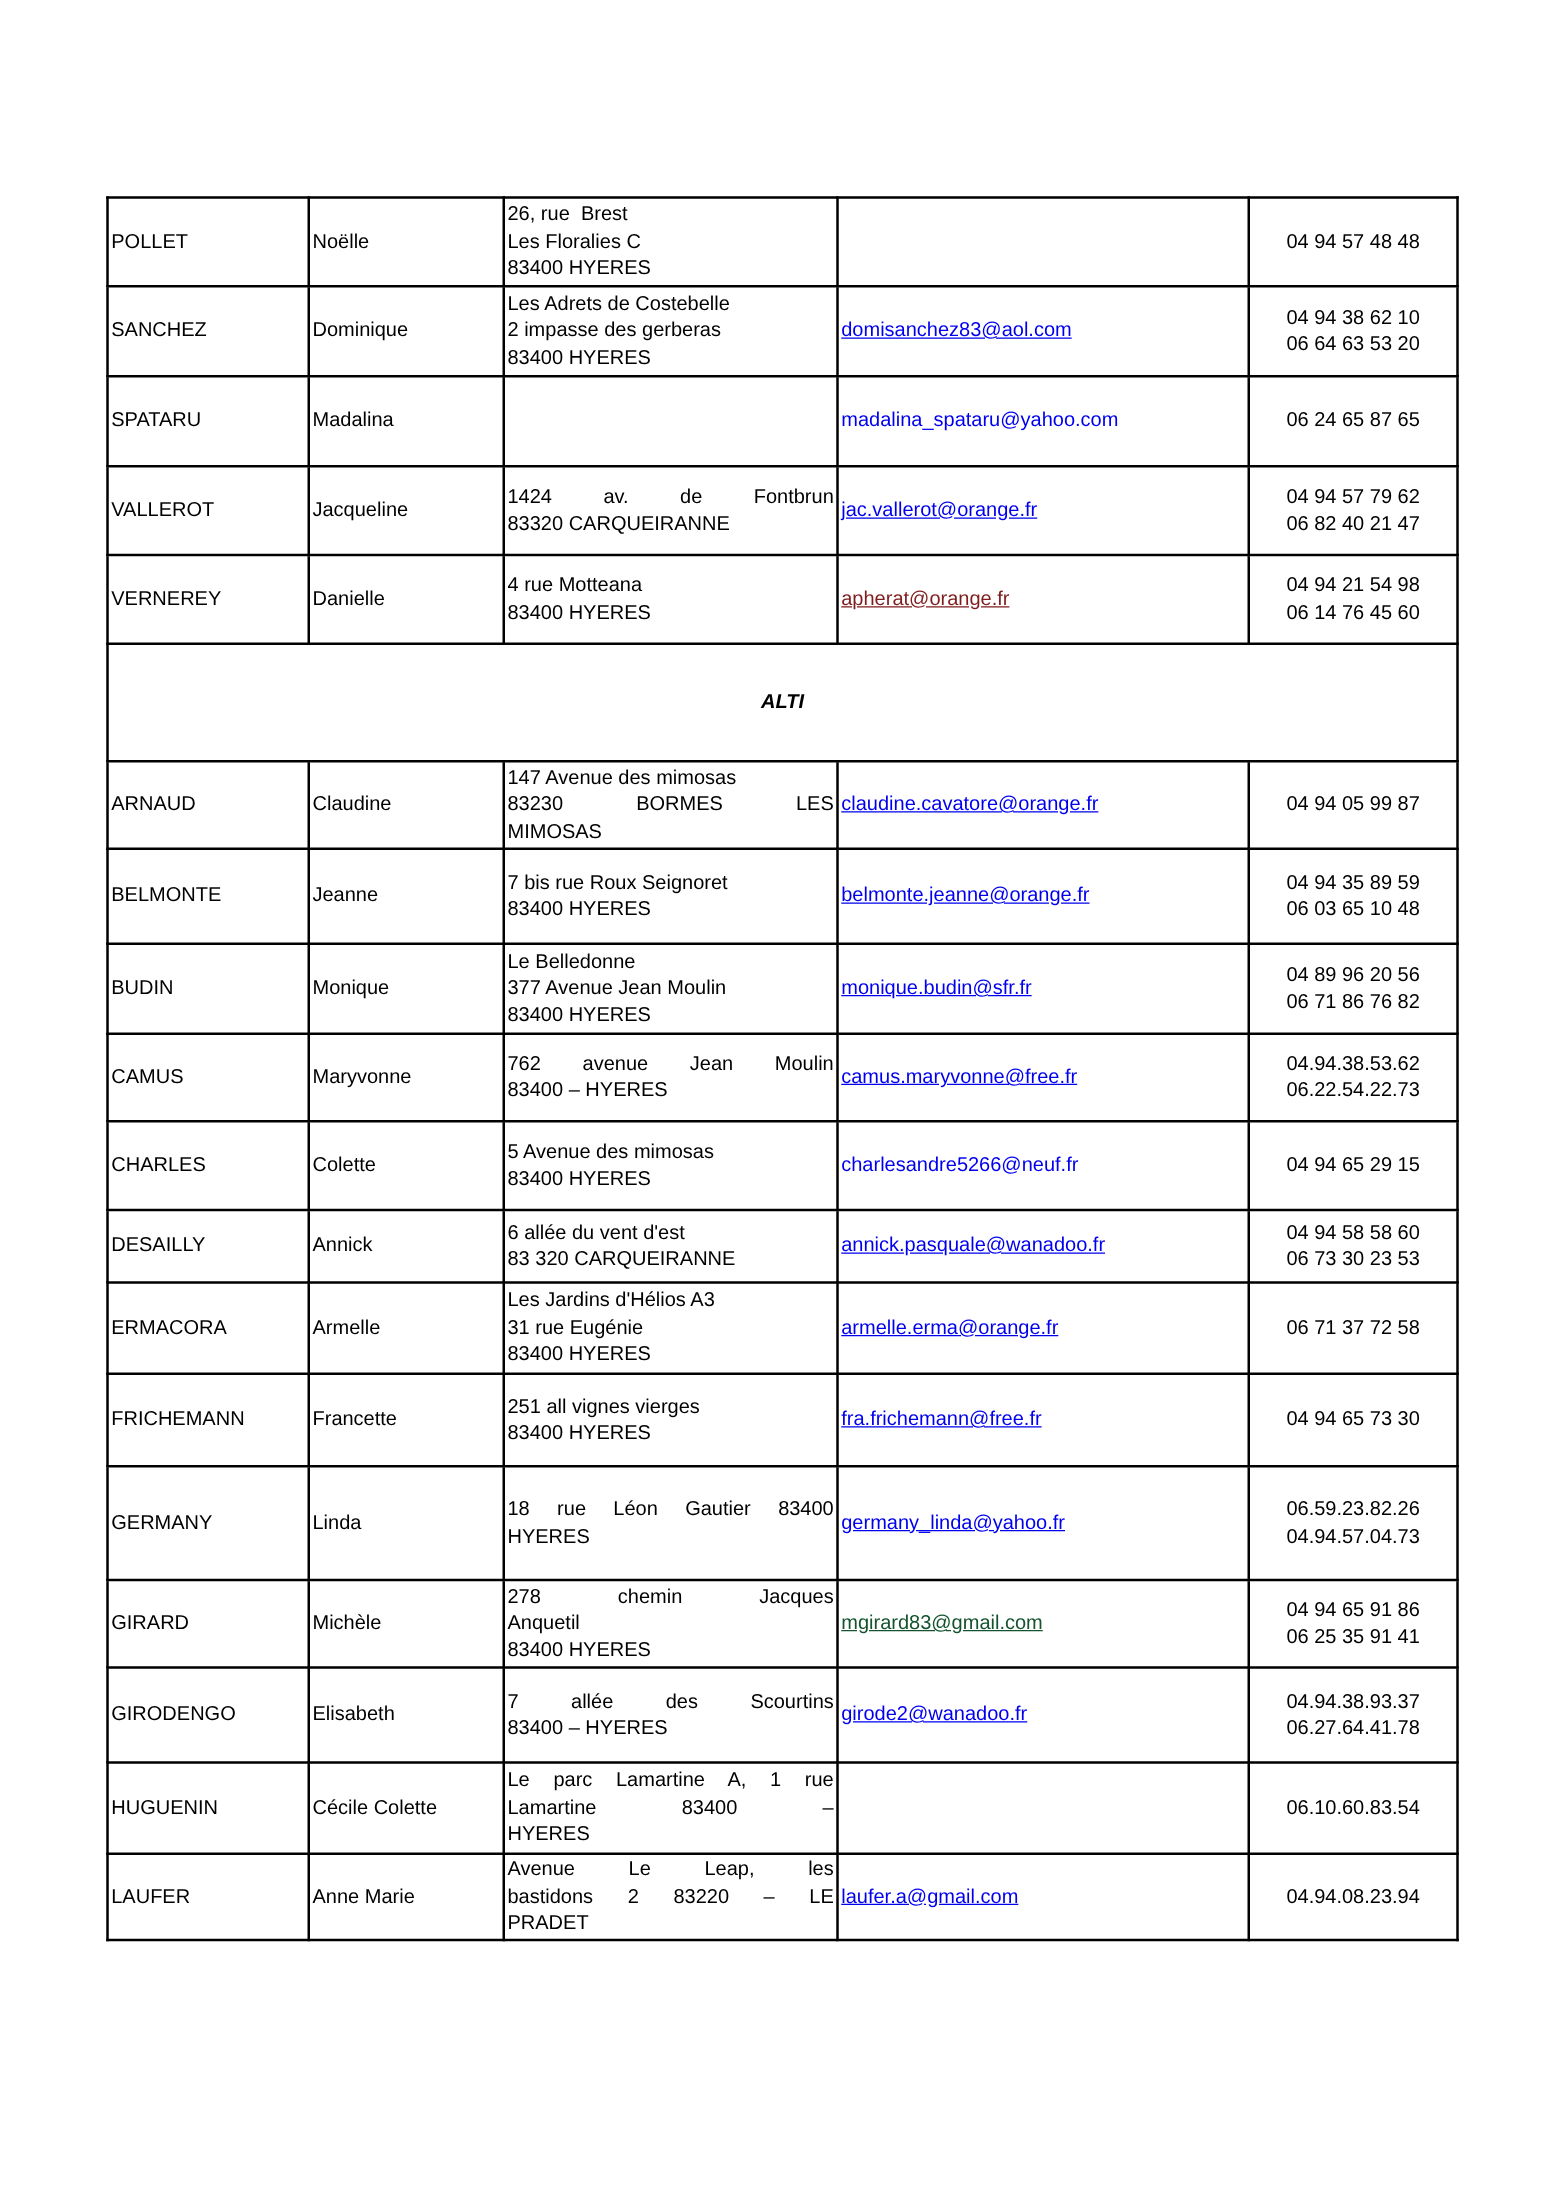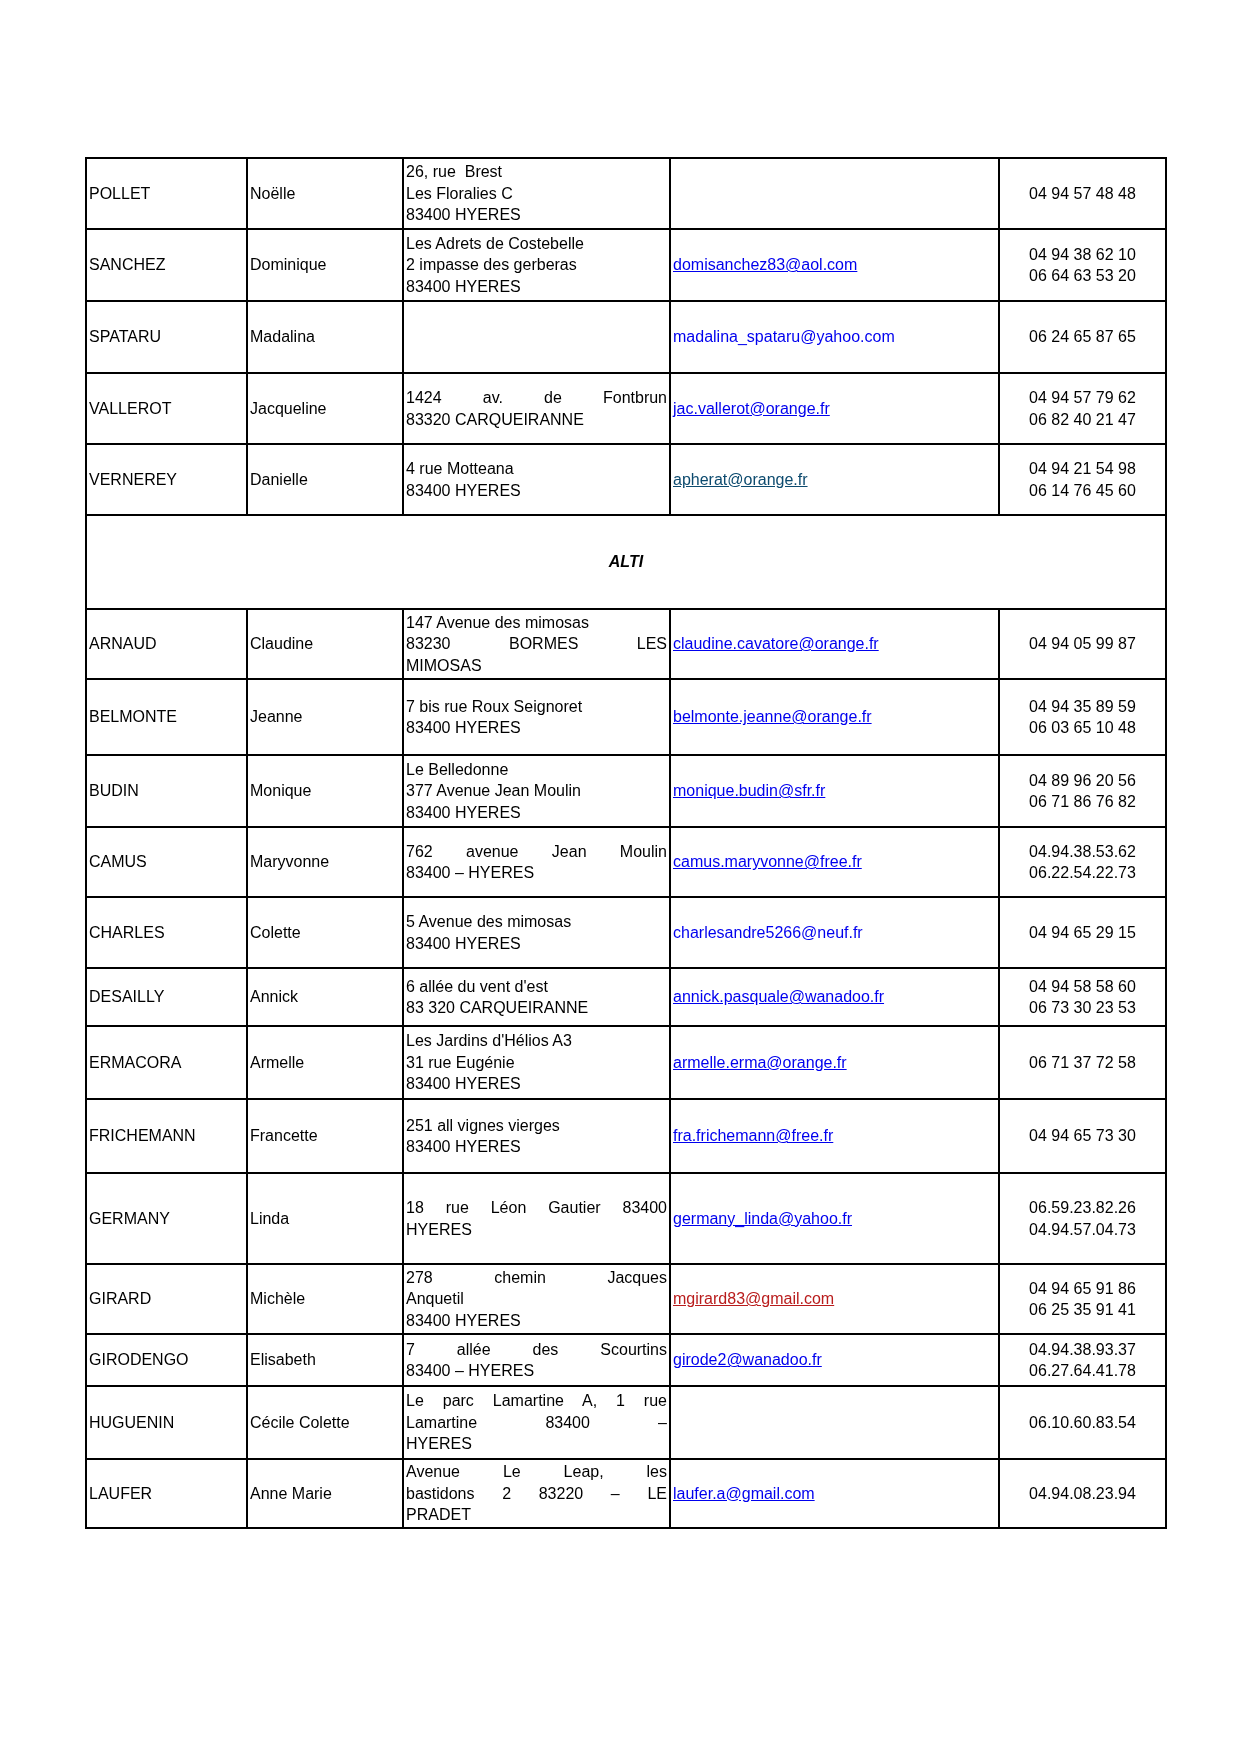--- a/index.html
+++ b/index.html
@@ -125,21 +125,21 @@
             <div class="phone-line">06 82 40 21 47</div>
           </td>
         </tr>
         <tr style="height: 71px;">
           <td class="c-last">VERNEREY</td>
           <td class="c-first">Danielle</td>
           <td class="c-addr">
             <div class="aline">4 rue Motteana</div>
             <div class="aline">83400 HYERES</div>
           </td>
-          <td class="c-email"><a class="email-link u" style="color: #0c4a6e;">apherat@orange.fr</a></td>
+          <td class="c-email"><a class="email-link u" style="color: #7f1d1d;">apherat@orange.fr</a></td>
           <td class="c-phone">
             <div class="phone-line">04 94 21 54 98</div>
             <div class="phone-line">06 14 76 45 60</div>
           </td>
         </tr>
         <tr style="height: 94px; border-radius: 17px;">
           <td class="section-cell" colspan="5"><span>ALTI</span></td>
         </tr>
         <tr style="height: 70px;">
           <td class="c-last">ARNAUD</td>
@@ -258,27 +258,27 @@
           </td>
         </tr>
         <tr style="height: 70px;">
           <td class="c-last">GIRARD</td>
           <td class="c-first">Michèle</td>
           <td class="c-addr">
             <div class="aline jl">278 chemin Jacques</div>
             <div class="aline">Anquetil</div>
             <div class="aline">83400 HYERES</div>
           </td>
-          <td class="c-email"><a class="email-link u" style="color: #b91c1c;">mgirard83@gmail.com</a></td>
+          <td class="c-email"><a class="email-link u" style="color: #14532d;">mgirard83@gmail.com</a></td>
           <td class="c-phone">
             <div class="phone-line">04 94 65 91 86</div>
             <div class="phone-line">06 25 35 91 41</div>
           </td>
         </tr>
-        <tr style="height: 52px;">
+        <tr style="height: 76px;">
           <td class="c-last">GIRODENGO</td>
           <td class="c-first">Elisabeth</td>
           <td class="c-addr">
             <div class="aline jl">7 allée des Scourtins</div>
             <div class="aline">83400 – HYERES</div>
           </td>
           <td class="c-email"><a class="email-link u" style="color: rgb(0, 0, 238);">girode2@wanadoo.fr</a></td>
           <td class="c-phone">
             <div class="phone-line">04.94.38.93.37</div>
             <div class="phone-line">06.27.64.41.78</div>

